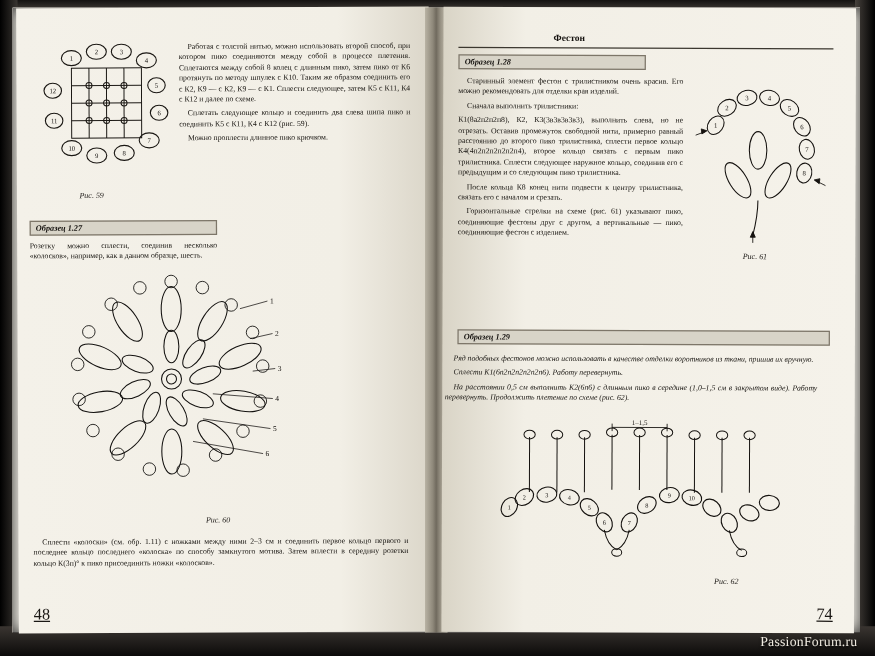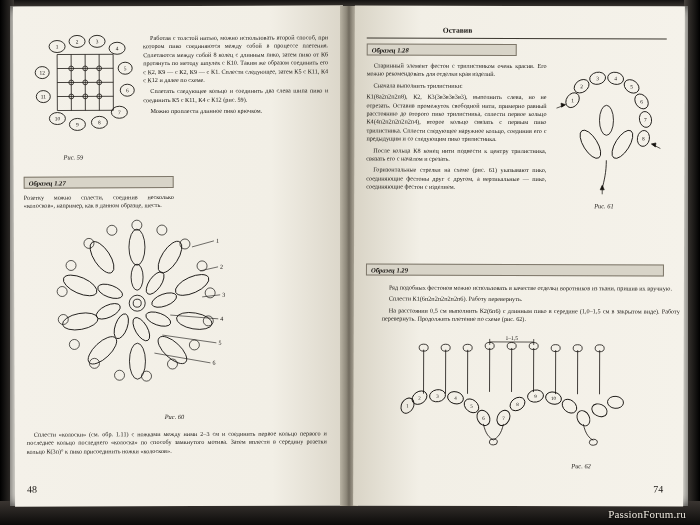--- a/index.html
+++ b/index.html
@@ -85,23 +85,24 @@
   .col p.noind { text-indent: 0; }
   .fignum {
     position: absolute;
     font-size: 6.4px;
     font-style: italic;
     color: #1a1714;
     font-family: "Liberation Serif", serif;
   }
   .pagenum {
     position: absolute;
-    font-size: 10px;
+    font-size: 13px;
     color: #1a1714;
     font-family: "Liberation Serif", serif;
+    text-decoration: underline;
   }
   .sample-bar {
     position: absolute;
     background: #d8d4c8;
     border: 0.6px solid #7d7669;
     font-size: 6.6px;
     font-weight: bold;
     font-style: italic;
     color: #15120f;
     padding: 1.5px 4px;
@@ -289,21 +290,21 @@
         <p>Сплести «колоски» (см. обр. 1.11) с ножками между ними 2–3 см и соединить первое кольцо первого и последнее кольцо последнего «колоска» по способу замкнутого мотива. Затем вплести в середину розетки кольцо К(3п)° к пико присоединить ножки «колосков».</p>
       </div>
 
       <div class="pagenum" style="left:12px; top:477px;">48</div>
     </div>
 
     <div class="gutter"></div>
 
     <div class="page right">
 
-      <div class="sectitle" style="left:88px; top:20px;">Оставив</div>
+      <div class="sectitle" style="left:88px; top:20px;">Фестон</div>
       <div class="rule" style="left:12px; top:32px; width:300px;"></div>
 
       <div class="sample-bar" style="left:12px; top:38px; width:150px;">Образец 1.28</div>
 
       <div class="col" style="left:12px; top:56px; width:180px;">
         <p>Старинный элемент фестон с трилистником очень красив. Его можно рекомендовать для отделки края изделий.</p>
         <p>Сначала выполнить трилистники:</p>
         <p class="noind">К1(8а2п2п2п8), К2, К3(3в3в3в3в3), выполнить слева, но не отрезать. Оставив промежуток свободной нити, примерно равный расстоянию до второго пико трилистника, сплести первое кольцо К4(4п2п2п2п2п2п4), второе кольцо связать с первым пико трилистника. Сплести следующее наружное кольцо, соединив его с предыдущим и со следующим пико трилистника.</p>
         <p>После кольца К8 конец нити подвести к центру трилистника, связать его с началом и срезать.</p>
         <p>Горизонтальные стрелки на схеме (рис. 61) указывают пико, соединяющие фестоны друг с другом, а вертикальные — пико, соединяющие фестон с изделием.</p>
@@ -346,21 +347,21 @@
             <text x="91" y="35">6</text>
             <text x="95" y="53">7</text>
             <text x="93" y="72">8</text>
           </g>
         </svg>
       </div>
       <div class="fignum" style="left:240px; top:196px;">Рис. 61</div>
 
       <div class="sample-bar" style="left:12px; top:258px; width:298px;">Образец 1.29</div>
 
-      <div class="col" style="left:28px; top:278px; width:298px;">
+      <div class="col" style="left:2px; top:278px; width:298px;font-style:italic;">
         <p>Ряд подобных фестонов можно использовать в качестве отделки воротников из ткани, пришив их вручную.</p>
         <p>Сплести К1(6п2п2п2п2п2п6). Работу перевернуть.</p>
         <p>На расстоянии 0,5 см выполнить К2(6п6) с длинным пико в середине (1,0–1,5 см в закрытом виде). Работу перевернуть. Продолжить плетение по схеме (рис. 62).</p>
       </div>
 
       <div class="dia" style="left:40px; top:330px;">
         <svg width="240" height="118" viewBox="0 0 240 118">
 
           <g stroke="#15120f" stroke-width="0.7" fill="none">
             <line x1="96" y1="6" x2="140" y2="6"></line>

